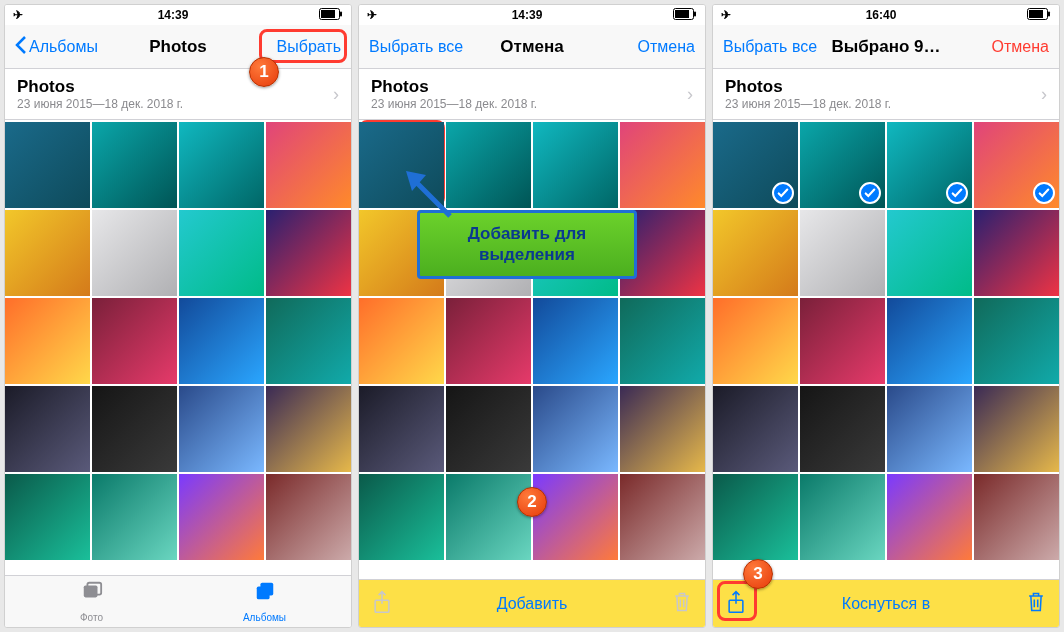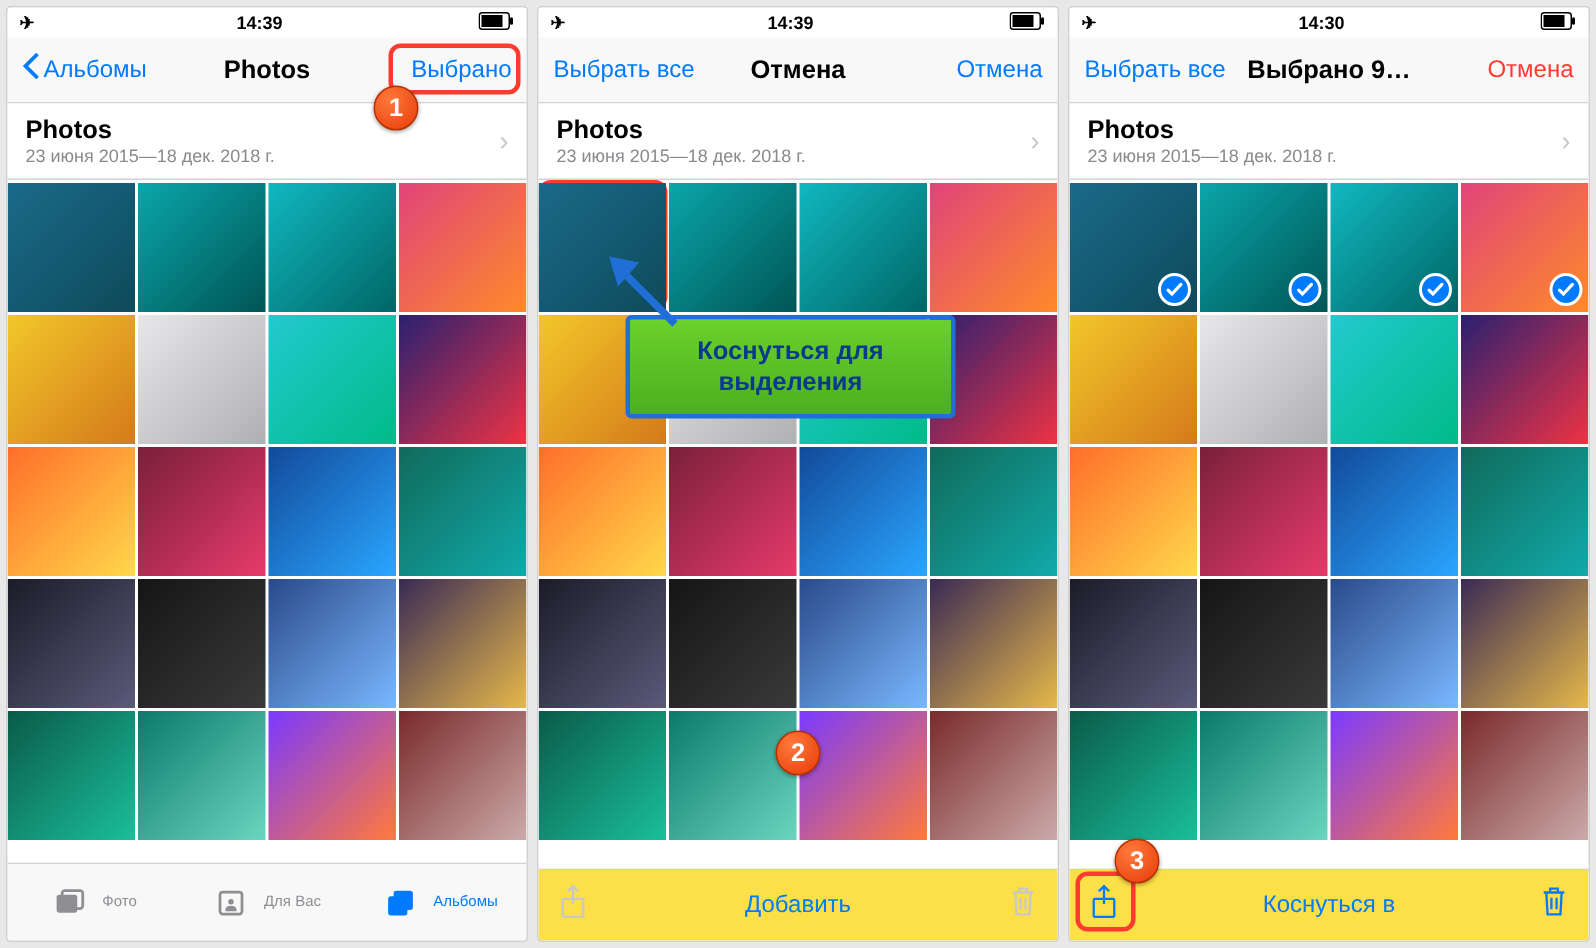--- a/index.html
+++ b/index.html
@@ -87,20 +87,21 @@
   .check svg{width:12px;height:12px;}
   .tab-bar {
     height:52px;
     border-top:1px solid #d1d1d6;
     background:#f8f8f8;
     display:flex;
   }
   .tab {
     flex:1;
     display:flex;
+    flex-direction:column;
     align-items:center;
     justify-content:center;
     gap:10px;
     color:#8e8e93;
     font-size:10px;
   }
   .tab.active { color:#007aff; }
   .tab svg { width:24px; height:22px; }
   .toolbar {
     height:48px;
@@ -183,21 +184,21 @@
   <div class="nav-bar">
     <div class="nav-left">
       <span>
         <svg width="12" height="18" viewBox="0 0 12 18" fill="none" stroke="#007aff" stroke-width="2.5">
             <path d="M10 1L2 9l8 8"></path>
           </svg>
       </span>
       <span>Альбомы</span>
     </div>
     <div class="nav-title"><span class="nav-title-inner">Photos</span></div>
-    <div class="nav-right">Выбрано</div>
+    <div class="nav-right">Выбрать</div>
   </div>
   <div class="section-header">
     <div class="texts">
       <div class="section-title">Photos</div>
       <div class="section-sub">23 июня 2015—18 дек. 2018 г.</div>
     </div>
     <div class="chevron">›</div>
   </div>
   <div class="grid">
       <div class="thumb" style="background: linear-gradient(135deg, rgb(26, 106, 138), rgb(14, 74, 90));"></div>
@@ -222,27 +223,20 @@
       <div class="thumb" style="background: linear-gradient(135deg, rgb(122, 42, 42), rgb(204, 170, 170));"></div>
     </div>
   <div class="tab-bar">
     <div class="tab">
       <svg viewBox="0 0 24 24" fill="currentColor">
           <rect x="3" y="6" width="15" height="13" rx="2"></rect>
           <rect x="7" y="3" width="15" height="13" rx="2" fill="none" stroke="currentColor" stroke-width="2"></rect>
         </svg>
       <span>Фото</span>
     </div>
-    <div class="tab">
-      <svg viewBox="0 0 24 24" fill="currentColor">
-          <rect x="4" y="4" width="16" height="16" rx="2" fill="none" stroke="currentColor" stroke-width="2"></rect>
-          <path d="M12 9a2 2 0 110 4 2 2 0 010-4zm0 5c-2.5 0-4 1.2-4 2.5V18h8v-1.5c0-1.3-1.5-2.5-4-2.5z"></path>
-        </svg>
-      <span>Для Вас</span>
-    </div>
     <div class="tab active">
       <svg viewBox="0 0 24 24" fill="currentColor">
           <rect x="3" y="7" width="14" height="14" rx="2"></rect>
           <rect x="7" y="3" width="14" height="14" rx="2"></rect>
         </svg>
       <span>Альбомы</span>
     </div>
   </div>
   <div class="highlight-box" style="top:24px; right:4px; width:88px; height:34px;"></div>
   <div class="step-badge" style="top:52px; right:72px;">1</div>
@@ -281,21 +275,21 @@
     </div>
     <div class="chevron">›</div>
   </div>
   <div class="grid">
     <div class="highlight-box" style="top:0; left:0; width:86px; height:86px;"></div>
     <div class="callout">
       <svg class="callout-arrow" viewBox="0 0 60 60">
         <path d="M50 55 L15 20" stroke="#1f6fd6" stroke-width="5" fill="none"></path>
         <path d="M6 10 L26 14 L12 30 Z" fill="#1f6fd6"></path>
       </svg>
-      <span>Коснуться для выделения</span>
+      <span>Добавить для выделения</span>
     </div>
   <div class="thumb" style="background: linear-gradient(135deg, rgb(26, 106, 138), rgb(14, 74, 90));"></div>
       <div class="thumb" style="background: linear-gradient(135deg, rgb(10, 166, 170), rgb(0, 85, 85));"></div>
       <div class="thumb" style="background: linear-gradient(135deg, rgb(16, 184, 192), rgb(0, 102, 102));"></div>
       <div class="thumb" style="background: linear-gradient(135deg, rgb(224, 68, 122), rgb(255, 138, 42));"></div>
       <div class="thumb" style="background: linear-gradient(135deg, rgb(242, 199, 42), rgb(212, 122, 26));"></div>
       <div class="thumb" style="background: linear-gradient(135deg, rgb(231, 231, 233), rgb(176, 176, 179));"></div>
       <div class="thumb" style="background: linear-gradient(135deg, rgb(35, 201, 207), rgb(0, 187, 136));"></div>
       <div class="thumb" style="background: linear-gradient(135deg, rgb(42, 32, 112), rgb(238, 51, 68));"></div>
       <div class="thumb" style="background: linear-gradient(135deg, rgb(255, 110, 42), rgb(255, 216, 74));"></div>
@@ -331,21 +325,21 @@
 <div class="phone">
   <div class="status-bar">
     <div class="status-left">
       <span>✈</span>
       <span>
         <svg viewBox="0 0 16 12" fill="currentColor">
             <path d="M8 10.5a1.5 1.5 0 100-3 1.5 1.5 0 000 3zM3 5.5c1.4-1.3 3.1-2 5-2s3.6.7 5 2l-1.4 1.4C10.6 6 9.3 5.5 8 5.5s-2.6.5-3.6 1.4L3 5.5zM.5 3C2.6 1 5.2 0 8 0s5.4 1 7.5 3l-1.4 1.4C12.4 2.8 10.3 2 8 2S3.6 2.8 1.9 4.4L.5 3z"></path>
           </svg>
       </span>
     </div>
-    <span>14:30</span>
+    <span>16:40</span>
     <div class="status-right">
       <span>
         <svg width="24" height="12" viewBox="0 0 24 12">
             <rect x="0.5" y="0.5" width="20" height="11" rx="2" fill="none" stroke="#000"></rect>
             <rect x="2" y="2" width="14" height="8" fill="#000"></rect>
             <rect x="21" y="3.5" width="2" height="5" rx="1" fill="#000"></rect>
           </svg>
       </span>
     </div>
   </div>

